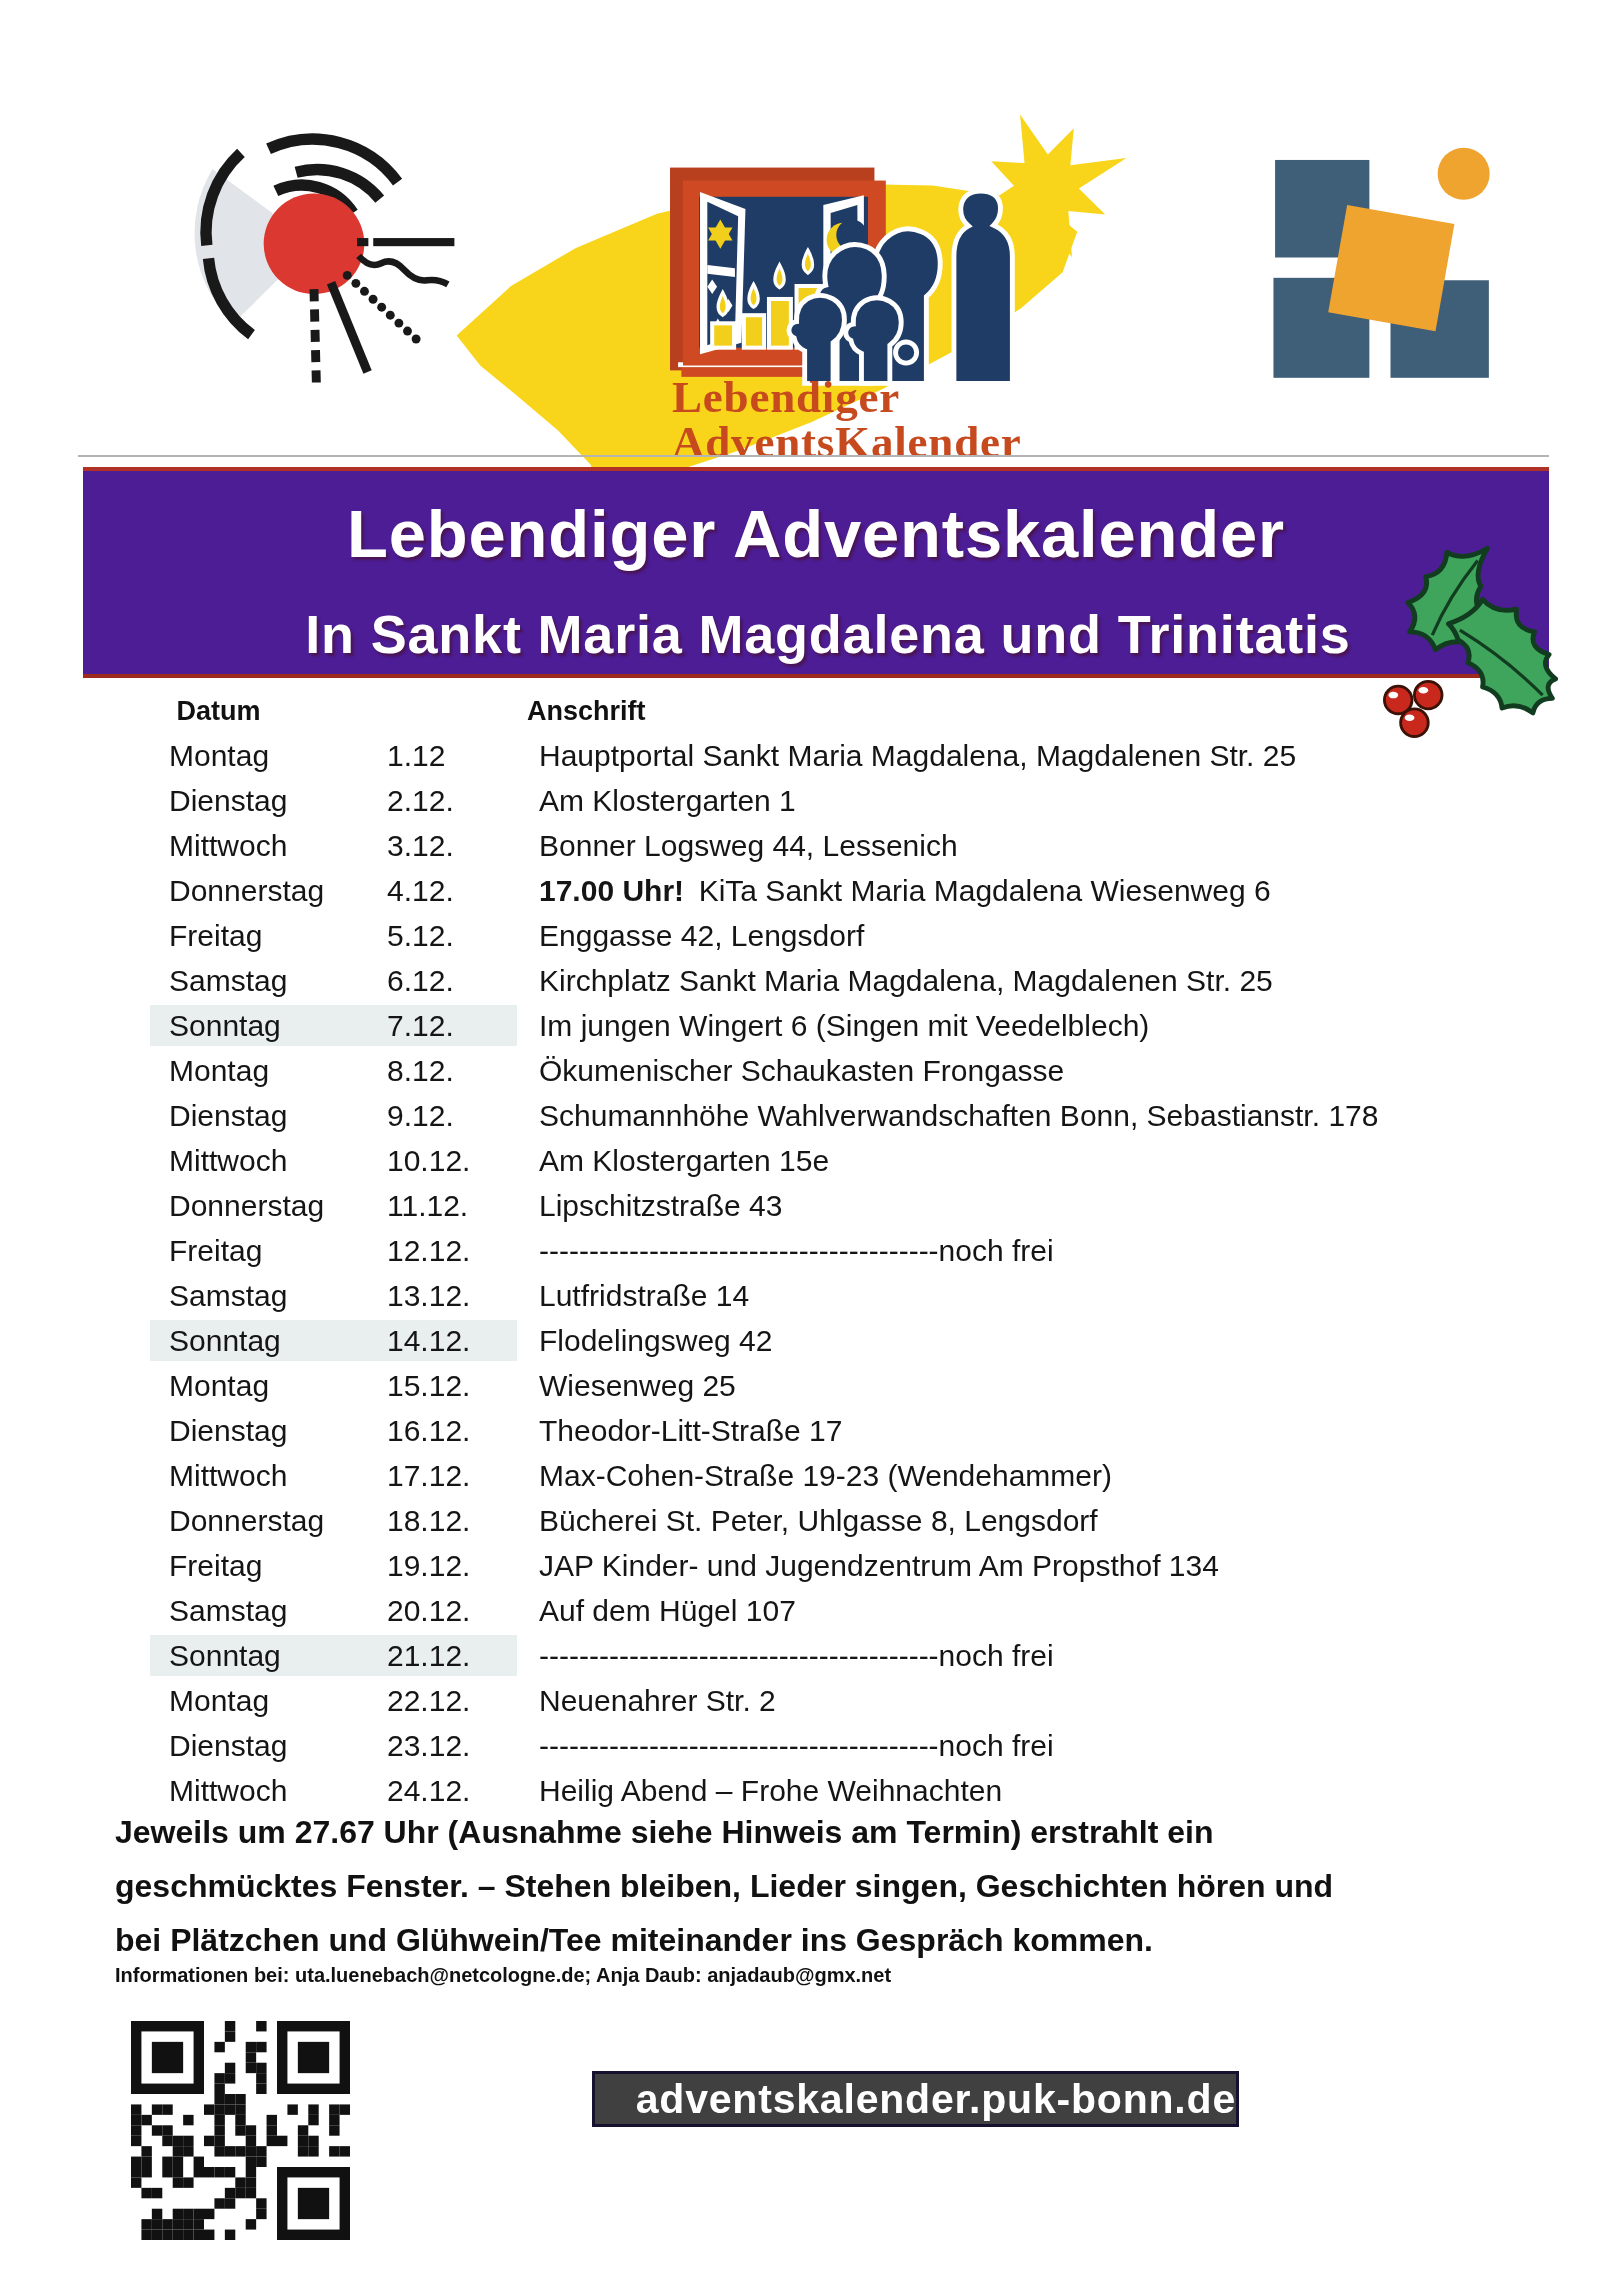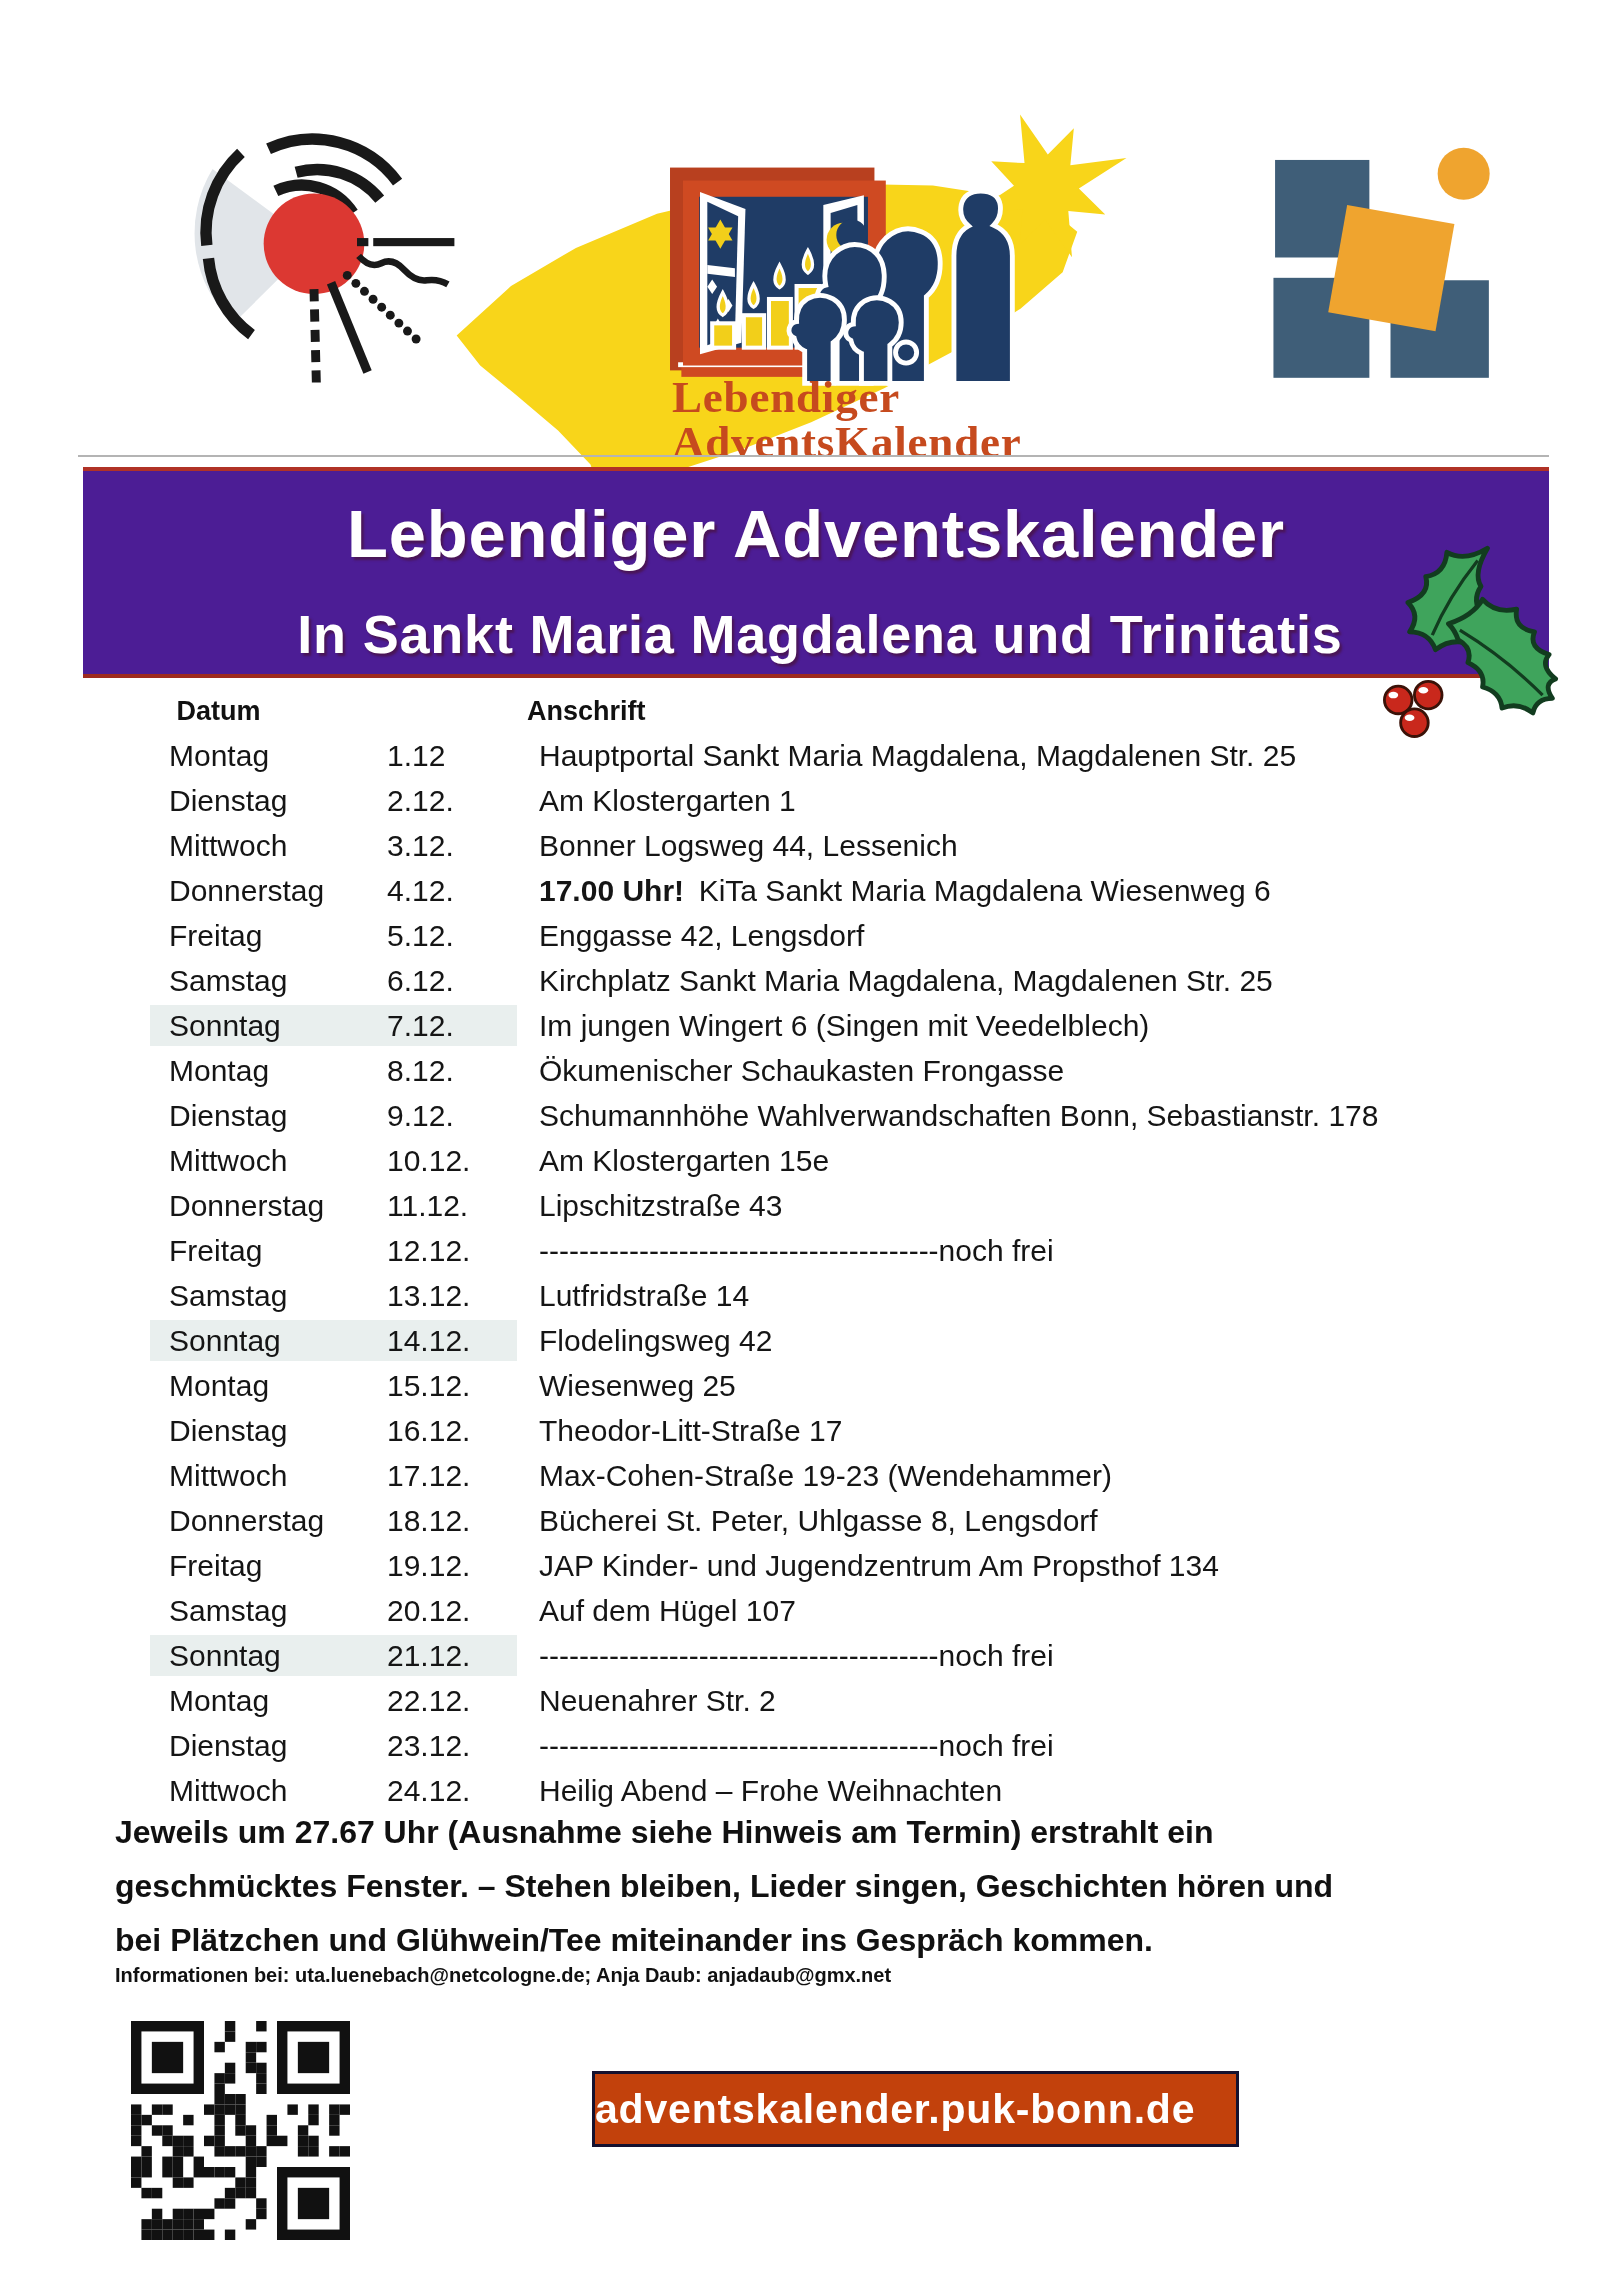--- a/index.html
+++ b/index.html
@@ -13,21 +13,21 @@
   .banner{
     position:absolute;left:83px;top:467px;width:1466px;height:211px;
     background:#4c1d95;border-top:4.9px solid #b03226;border-bottom:4px solid #9e2a1e;box-sizing:border-box;
   }
   .banner-title{
     position:absolute;left:0;top:24px;width:100%;text-align:center;
     font-size:67px;font-weight:bold;color:#ffffff;letter-spacing:0.8px;
     text-shadow:2.4px 3.2px 2.4px rgba(70,12,8,0.45);
   }
   .banner-subtitle{
-    position:absolute;left:4px;top:132px;width:100%;text-align:center;
+    position:absolute;left:12px;top:132px;width:100%;text-align:center;
     font-size:54px;font-weight:bold;color:#ffffff;letter-spacing:0.8px;
     text-shadow:2.4px 3.2px 2.4px rgba(70,12,8,0.45);
   }
   
   .wordmark{
     position:absolute;left:672px;color:#c64a1e;font-family:"Liberation Serif", serif;
     font-weight:bold;font-size:45px;line-height:45px;letter-spacing:0.8px;white-space:nowrap;
   }
   
   .tbl-header{position:absolute;left:157px;top:696px;width:1380px;font-size:27px;font-weight:bold;color:#111;}
@@ -40,22 +40,22 @@
   .col-day{width:218px;}
   .col-date{width:152px;}
   .col-addr{flex:1;}
   .col-addr b{margin-right:14.6px;margin-top:14px;}
   
   .footer-line{position:absolute;left:115px;width:1429px;font-size:32px;font-weight:bold;color:#111;line-height:39px;white-space:nowrap;}
   .info-line{position:absolute;left:115px;top:1964px;font-size:20px;font-weight:bold;color:#111;white-space:nowrap;}
   
   .qr{position:absolute;left:131px;top:2021px;width:219px;height:219px;}
   .site-banner{
-    position:absolute;left:592px;top:2071px;width:647px;height:76px;background:#c2410c;
-    border:3.2px solid #15112f;box-sizing:border-box;display:flex;align-items:center;justify-content:flex-start;
+    position:absolute;left:592px;top:2071px;width:647px;height:56px;background:#404040;
+    border:3.2px solid #15112f;box-sizing:border-box;display:flex;align-items:center;justify-content:flex-end;
   }
   .site-banner span{color:#ffffff;font-size:41px;font-weight:bold;letter-spacing:0.8px;}
 </style>
 </head>
 <body>
 
 <svg class="abs" style="left:162px;top:122px" width="390" height="349" viewBox="0 0 480 430">
   <path d="M 62,58 A 152,152 0 0 0 88,248 L 187,150 Z" fill="#e1e5e9"></path>
   <path d="M 97,38 A 132,132 0 0 0 55,152" fill="none" stroke="#191919" stroke-width="14"></path>
   <path d="M 57,168 A 132,132 0 0 0 110,262" fill="none" stroke="#191919" stroke-width="14"></path>

